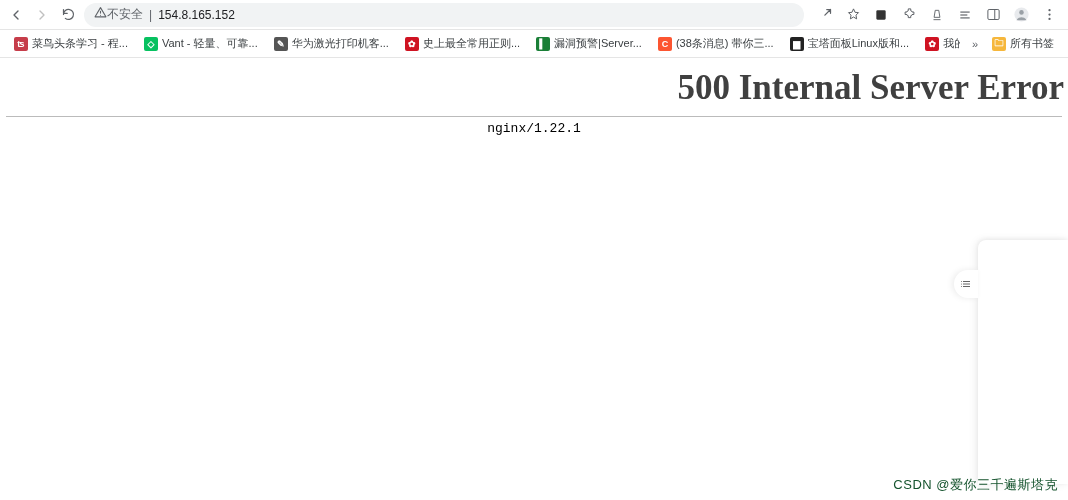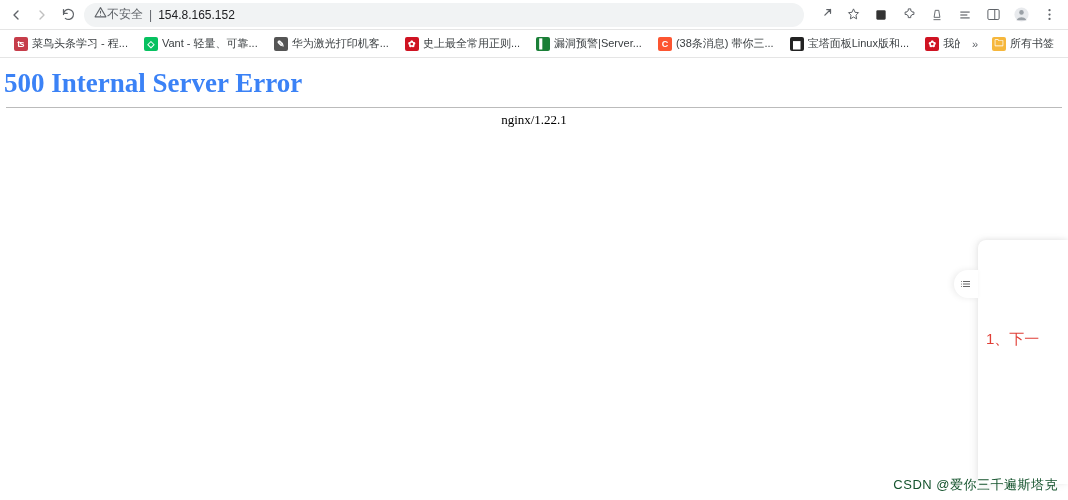--- a/index.html
+++ b/index.html
@@ -18,23 +18,23 @@
   
   .bookmarks { height: 28px; display: flex; align-items: center; padding: 0 8px; gap: 4px; background: #fff; border-bottom: 1px solid #e5e5e5; font-size: 11px; color: #3c4043; overflow: hidden; }
   .bm { display: flex; align-items: center; gap: 4px; padding: 3px 6px; border-radius: 4px; cursor: pointer; white-space: nowrap; }
   .bm-icon { width: 14px; height: 14px; border-radius: 2px; display: inline-flex; align-items: center; justify-content: center; font-size: 9px; font-weight: bold; color: #fff; flex: 0 0 14px; }
   .bm-sep { flex: 1; }
   .bm-right { display: flex; align-items: center; gap: 4px; padding: 3px 6px; border-radius: 4px; cursor: pointer; white-space: nowrap; }
   .chev { color: #5f6368; padding: 0 4px; cursor: pointer; }
 
   
   .page { padding: 0 4px; }
-  .page h1 { font-family: "Times New Roman", serif; font-size: 27px; font-weight: bold; text-align: left; margin: 10px 0 8px; color: #3b82f6; }
+  .page h1 { font-family: "Times New Roman", serif; font-size: 35px; font-weight: bold; text-align: right; margin: 10px 0 8px; color: #404040; }
   .page hr { border: none; border-top: 1px solid #bbb; margin: 0 2px 4px; }
-  .page .sig { font-family: Liberation Serif, serif; font-size: 13px; text-align: center; color: #000; }
+  .page .sig { font-family: Liberation Mono, monospace; font-size: 13px; text-align: center; color: #000; }
 
   
   .sidepanel { position: absolute; right: 0; top: 240px; width: 90px; height: 244px; background: #fff; border-top-left-radius: 8px; border-bottom-left-radius: 0; box-shadow: -2px 0 8px rgba(0,0,0,0.08), 0 -1px 4px rgba(0,0,0,0.05); }
   .sidepanel .tab { position: absolute; left: -24px; top: 30px; width: 24px; height: 28px; background: #fff; border-top-left-radius: 14px; border-bottom-left-radius: 14px; box-shadow: -2px 0 6px rgba(0,0,0,0.08); display: flex; align-items: center; justify-content: center; color: #666; cursor: pointer; }
   .sidepanel .content { padding: 90px 8px 0; font-size: 15px; color: #e03e36; font-family: Arial, sans-serif; white-space: nowrap; overflow: hidden; }
 
   
   .watermark { position: absolute; right: 10px; bottom: 6px; font-size: 13px; color: #14532d; font-family: "Microsoft YaHei", sans-serif; letter-spacing: 0.5px; }
 
   svg { display: block; }
@@ -182,16 +182,15 @@
   <div class="tab">
     <svg width="12" height="12" viewBox="0 0 24 24">
         <line x1="6" y1="7" x2="20" y2="7" stroke="#666" stroke-width="2"></line>
         <line x1="6" y1="12" x2="20" y2="12" stroke="#666" stroke-width="2"></line>
         <line x1="6" y1="17" x2="20" y2="17" stroke="#666" stroke-width="2"></line>
         <circle cx="3" cy="7" r="1" fill="#666"></circle>
         <circle cx="3" cy="12" r="1" fill="#666"></circle>
         <circle cx="3" cy="17" r="1" fill="#666"></circle>
       </svg>
   </div>
-  <div class="content">1、下一</div>
 </div>
 
 <div class="watermark">CSDN @爱你三千遍斯塔克</div>
 
 </body></html>

